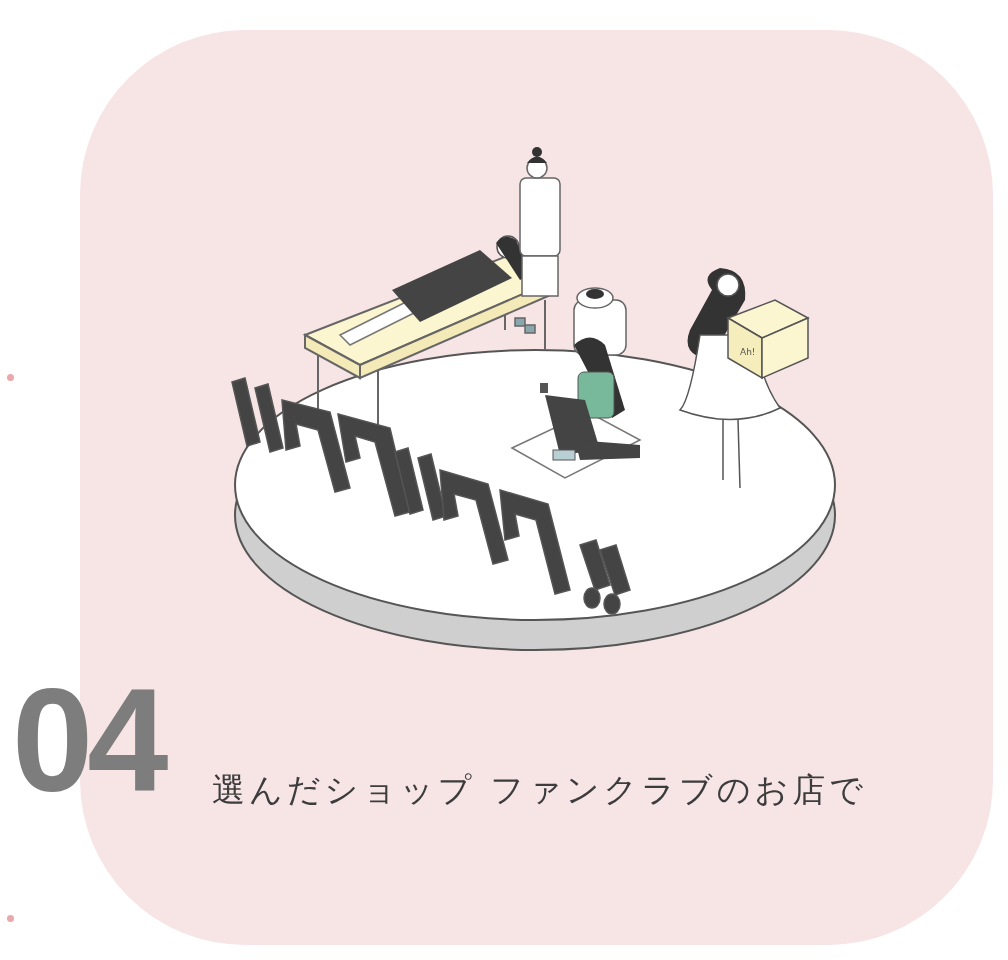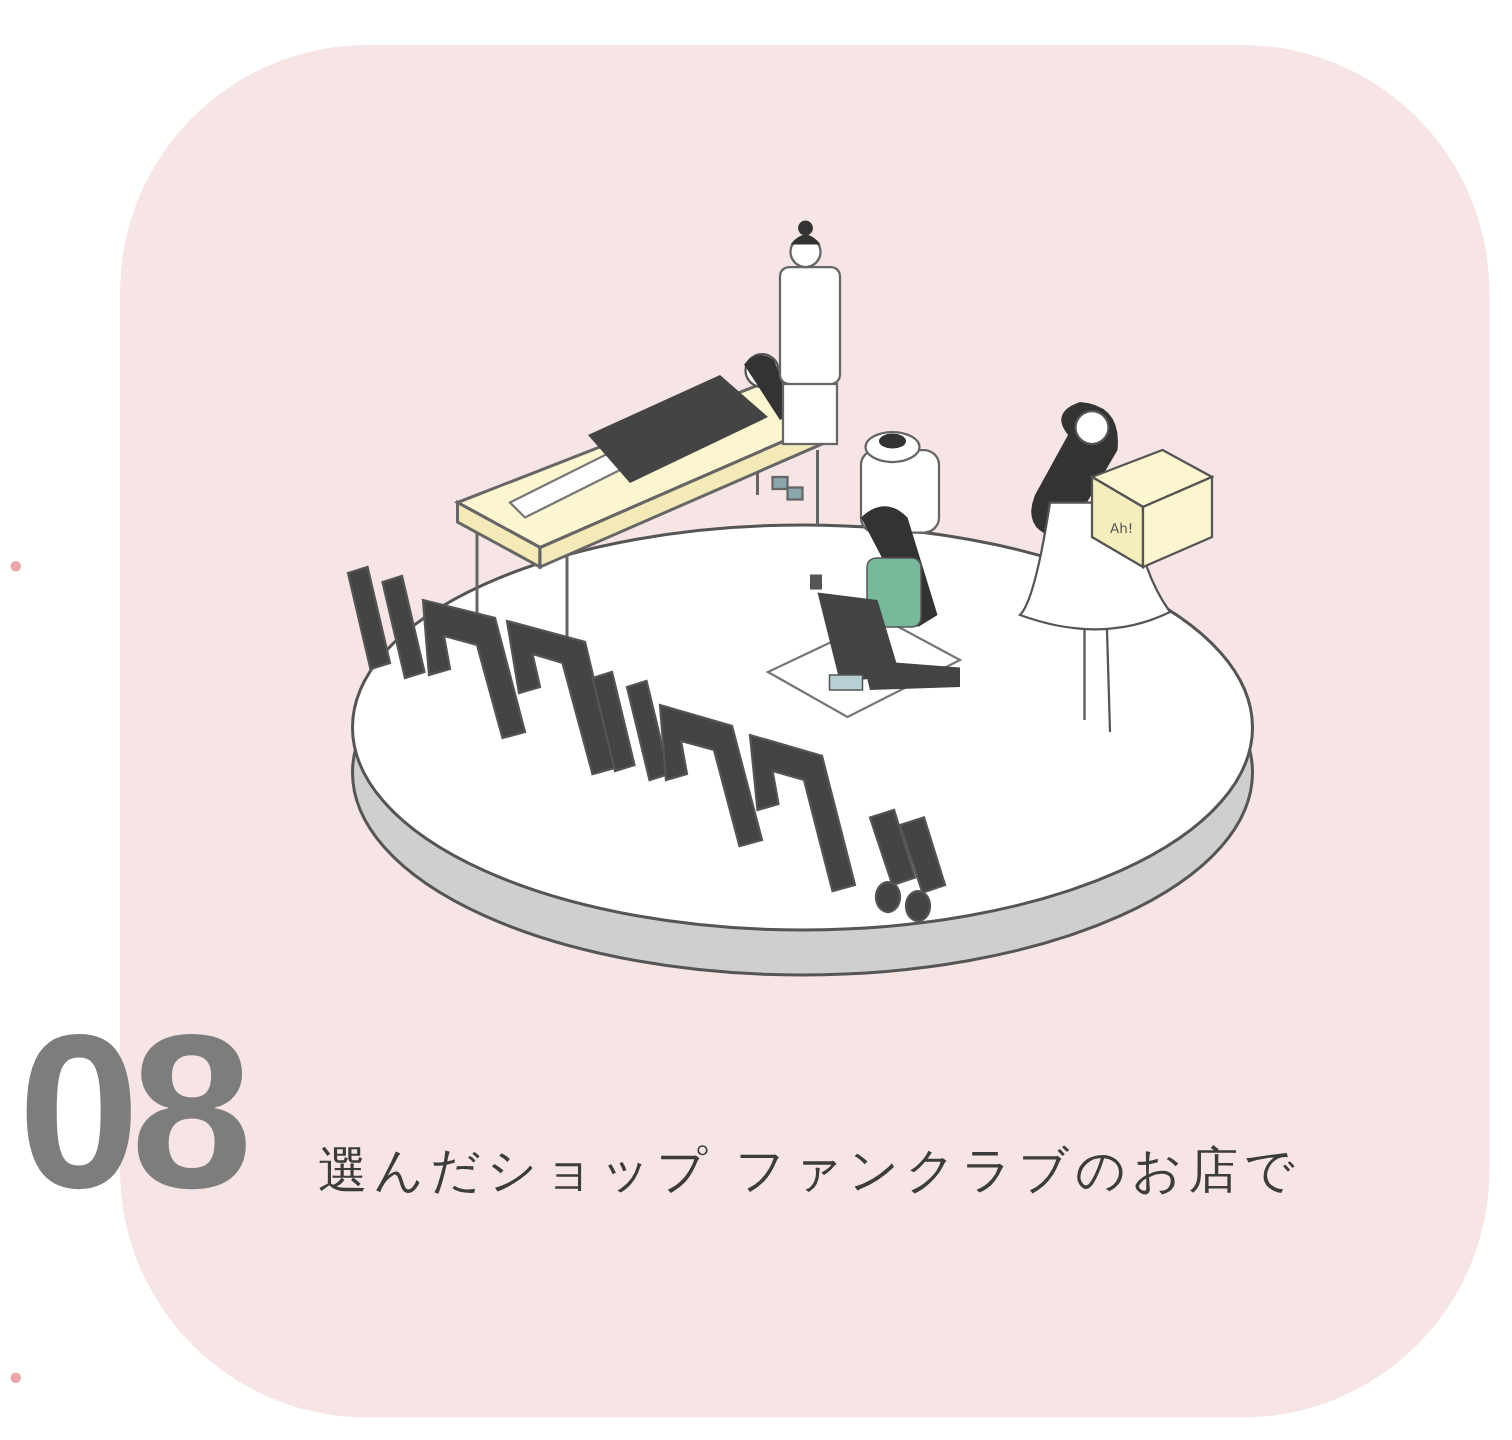--- a/index.html
+++ b/index.html
@@ -6,21 +6,21 @@
   body { width: 1008px; height: 960px; position: relative; overflow: hidden;
          font-family: "DejaVu Sans", sans-serif; }
   .card { position: absolute; left: 80px; top: 30px; width: 913px; height: 915px;
           background: #f7e4e5; border-radius: 165px; }
   .dot { position: absolute; width: 7px; height: 7px; border-radius: 50%; background: #eaa7ac; }
   .illus { position: absolute; left: 0; top: 0; width: 1008px; height: 960px; }
   .step-num { position: absolute; left: 12px; top: 668px; font-family: "Liberation Sans", sans-serif;
               font-weight: 700; font-size: 146px; line-height: 1; color: #7d7d7d; letter-spacing: -6px; }
   .desc { position: absolute; left: 212px; top: 752px; font-family: "DejaVu Sans", sans-serif;
           font-size: 33px; line-height: 56px; color: #3c3c3c; letter-spacing: 4px; white-space: nowrap; }
-  .desc div { display: block; }
+  .desc div { display: block; margin-top: 10px; }
 </style>
 </head>
 <body>
 
 <div class="dot" style="left:7px;top:374px;"></div>
 <div class="dot" style="left:7px;top:915px;"></div>
 
 <div class="card"></div>
 
 <svg class="illus" viewBox="0 0 1008 960" xmlns="http://www.w3.org/2000/svg">
@@ -94,17 +94,17 @@
     <polygon points="418,458 431,454 446,516 433,520"></polygon>
     <polygon points="440,470 488,484 508,560 493,564 476,500 454,494 458,516 444,520"></polygon>
     <polygon points="500,490 548,504 570,590 555,594 536,520 515,514 519,536 505,540"></polygon>
     <polygon points="580,545 596,540 610,585 595,590"></polygon>
     <polygon points="600,550 616,545 630,590 615,595"></polygon>
     <ellipse cx="592" cy="598" rx="8" ry="10"></ellipse>
     <ellipse cx="612" cy="604" rx="8" ry="10"></ellipse>
   </g>
 </svg>
 
-<div class="step-num">08</div>
+<div class="step-num">04</div>
 
 <div class="desc">
   <div>選んだショップ ファンクラブのお店で</div>
 </div>
 
 </body></html>

